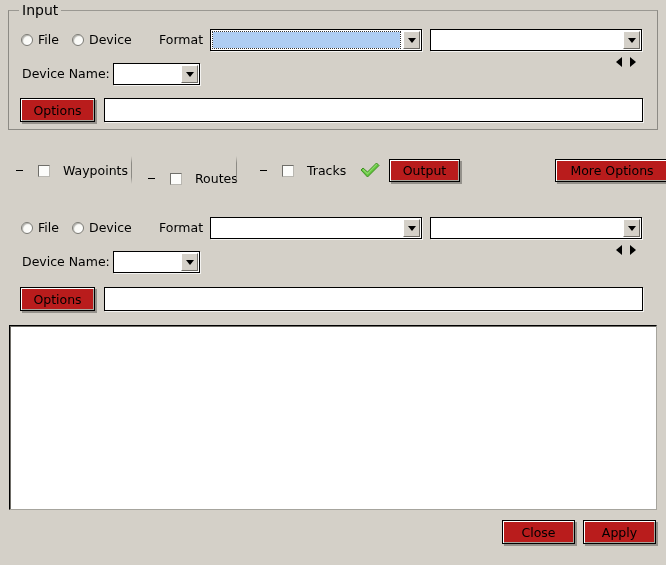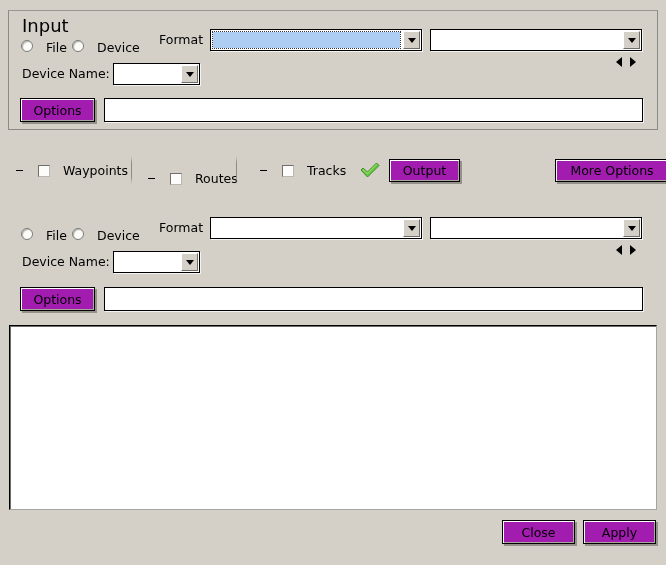--- a/index.html
+++ b/index.html
@@ -27,44 +27,42 @@
     border-top-color: #9a9892;
     background: transparent;
     box-sizing: border-box;
   }
   .group-title {
     position: absolute;
     top: -8px;
     left: 10px;
     background: #d4d0c8;
     padding: 0 3px;
-    font-size: 18px;
+    font-size: 14px;
     line-height: 14px;
     color: #000;
     white-space: nowrap;
-    margin-top: 16px;
   }
 
   
   .lbl {
     position: absolute;
     font-size: 12.5px;
     line-height: 14px;
     white-space: nowrap;
     color: #000;
   }
 
   
   .radio-wrap {
     position: absolute;
     display: flex;
-    align-items: flex-start;
-    gap: 13px;
-    white-space: nowrap;
-    margin-top: 8px;
+    align-items: center;
+    gap: 5px;
+    white-space: nowrap;
   }
   .radio {
     width: 12px;
     height: 12px;
     border-radius: 50%;
     background: #fbfbf8;
     border: 1px solid #7b7a74;
     box-shadow: inset 1px 1px 1px rgba(120,118,112,0.55),
                 inset -1px -1px 0 rgba(255,255,255,0.9);
     box-sizing: border-box;
@@ -103,21 +101,21 @@
   .vsep {
     position: absolute;
     width: 1px;
     background: linear-gradient(to bottom,
        rgba(140,138,132,0) 0%, #8c8a84 25%, #8c8a84 75%, rgba(140,138,132,0) 100%);
   }
 
   
   .btn {
     position: absolute;
-    background: #a21caf;
+    background: #b91c1c;
     border: 1px solid #000;
     box-shadow: inset 1px 1px 0 #ffffff,
                 inset -1px -1px 0 #a9a69e,
                 2px 2px 0 rgba(0,0,0,0.30);
     font-family: "DejaVu Sans", sans-serif;
     font-size: 12.5px;
     color: #000;
     display: flex;
     align-items: center;
     justify-content: center;

